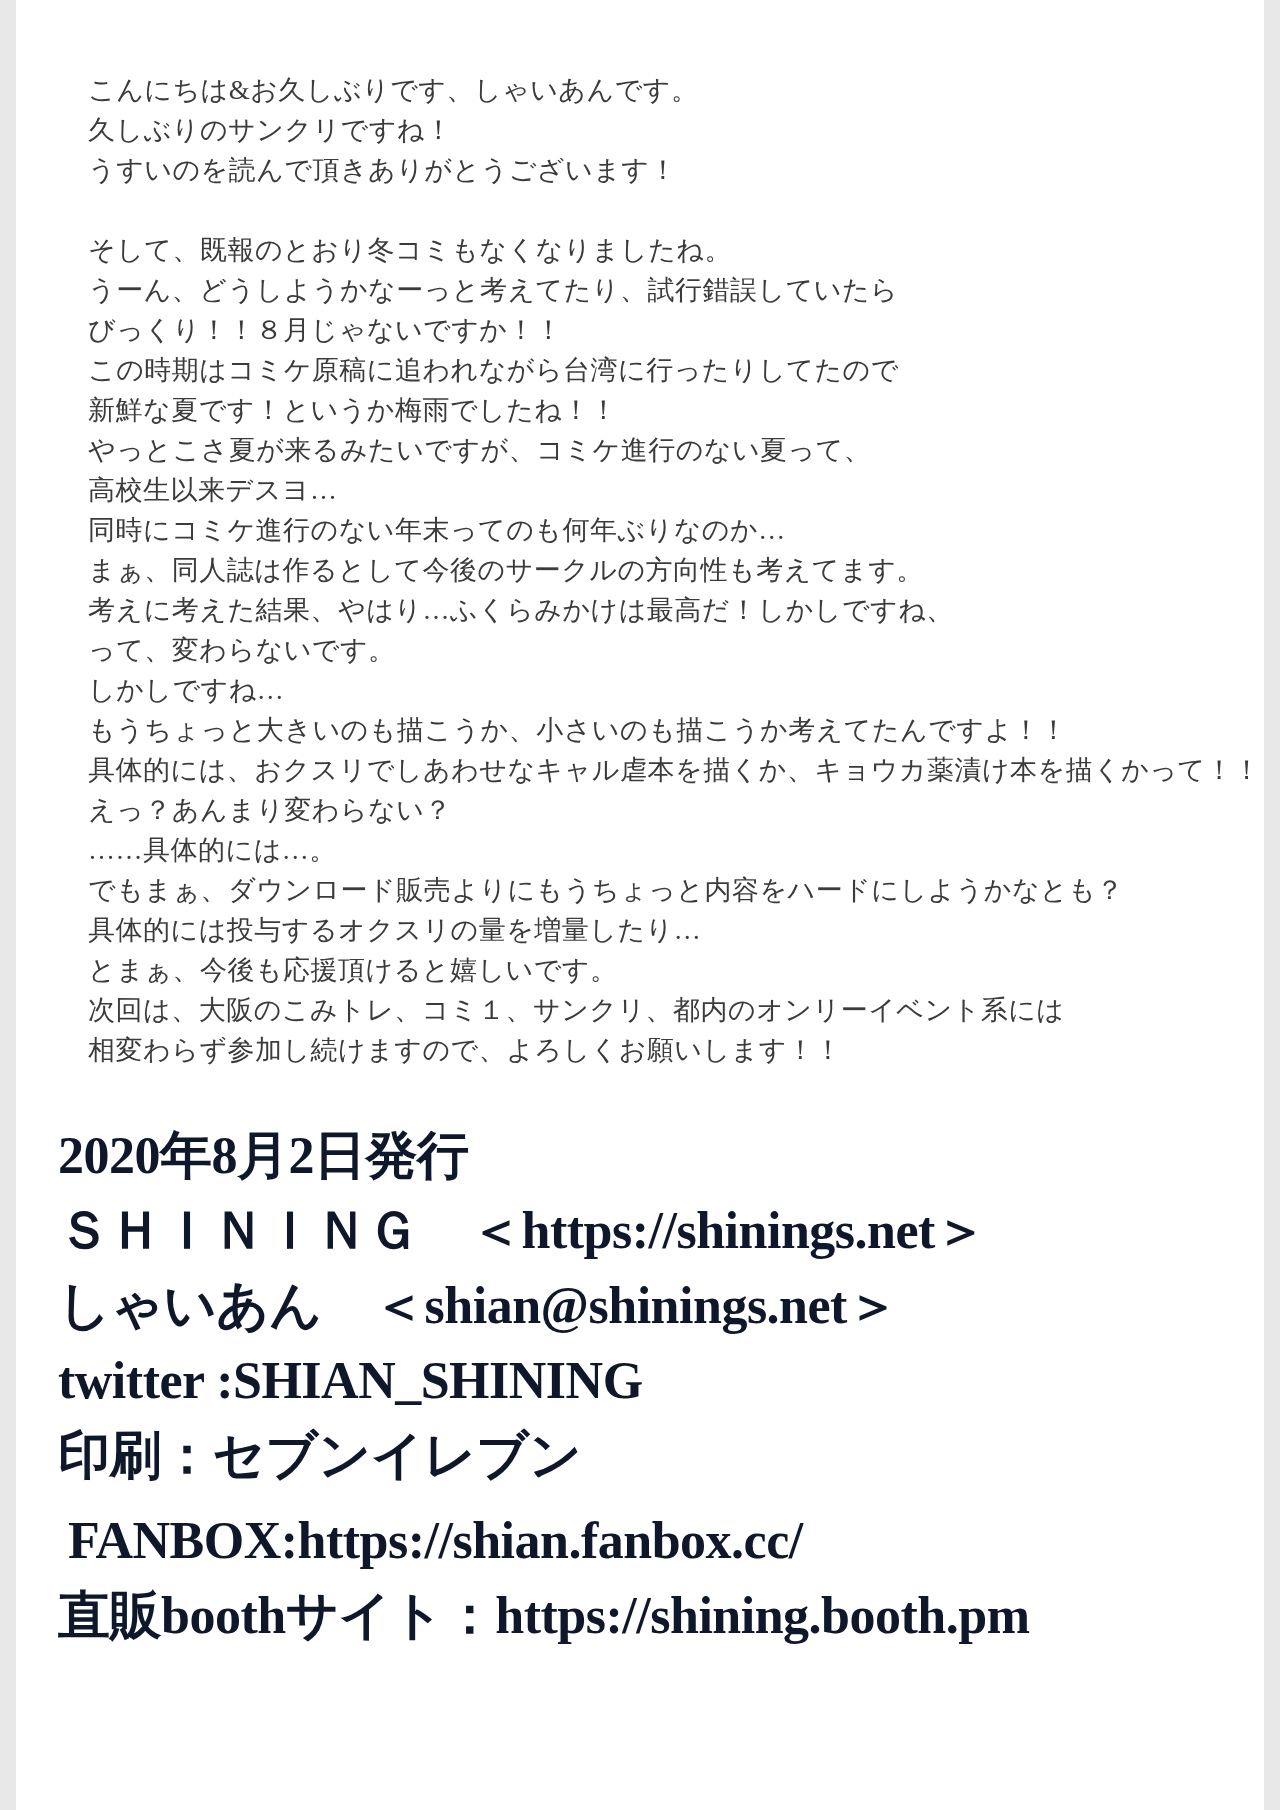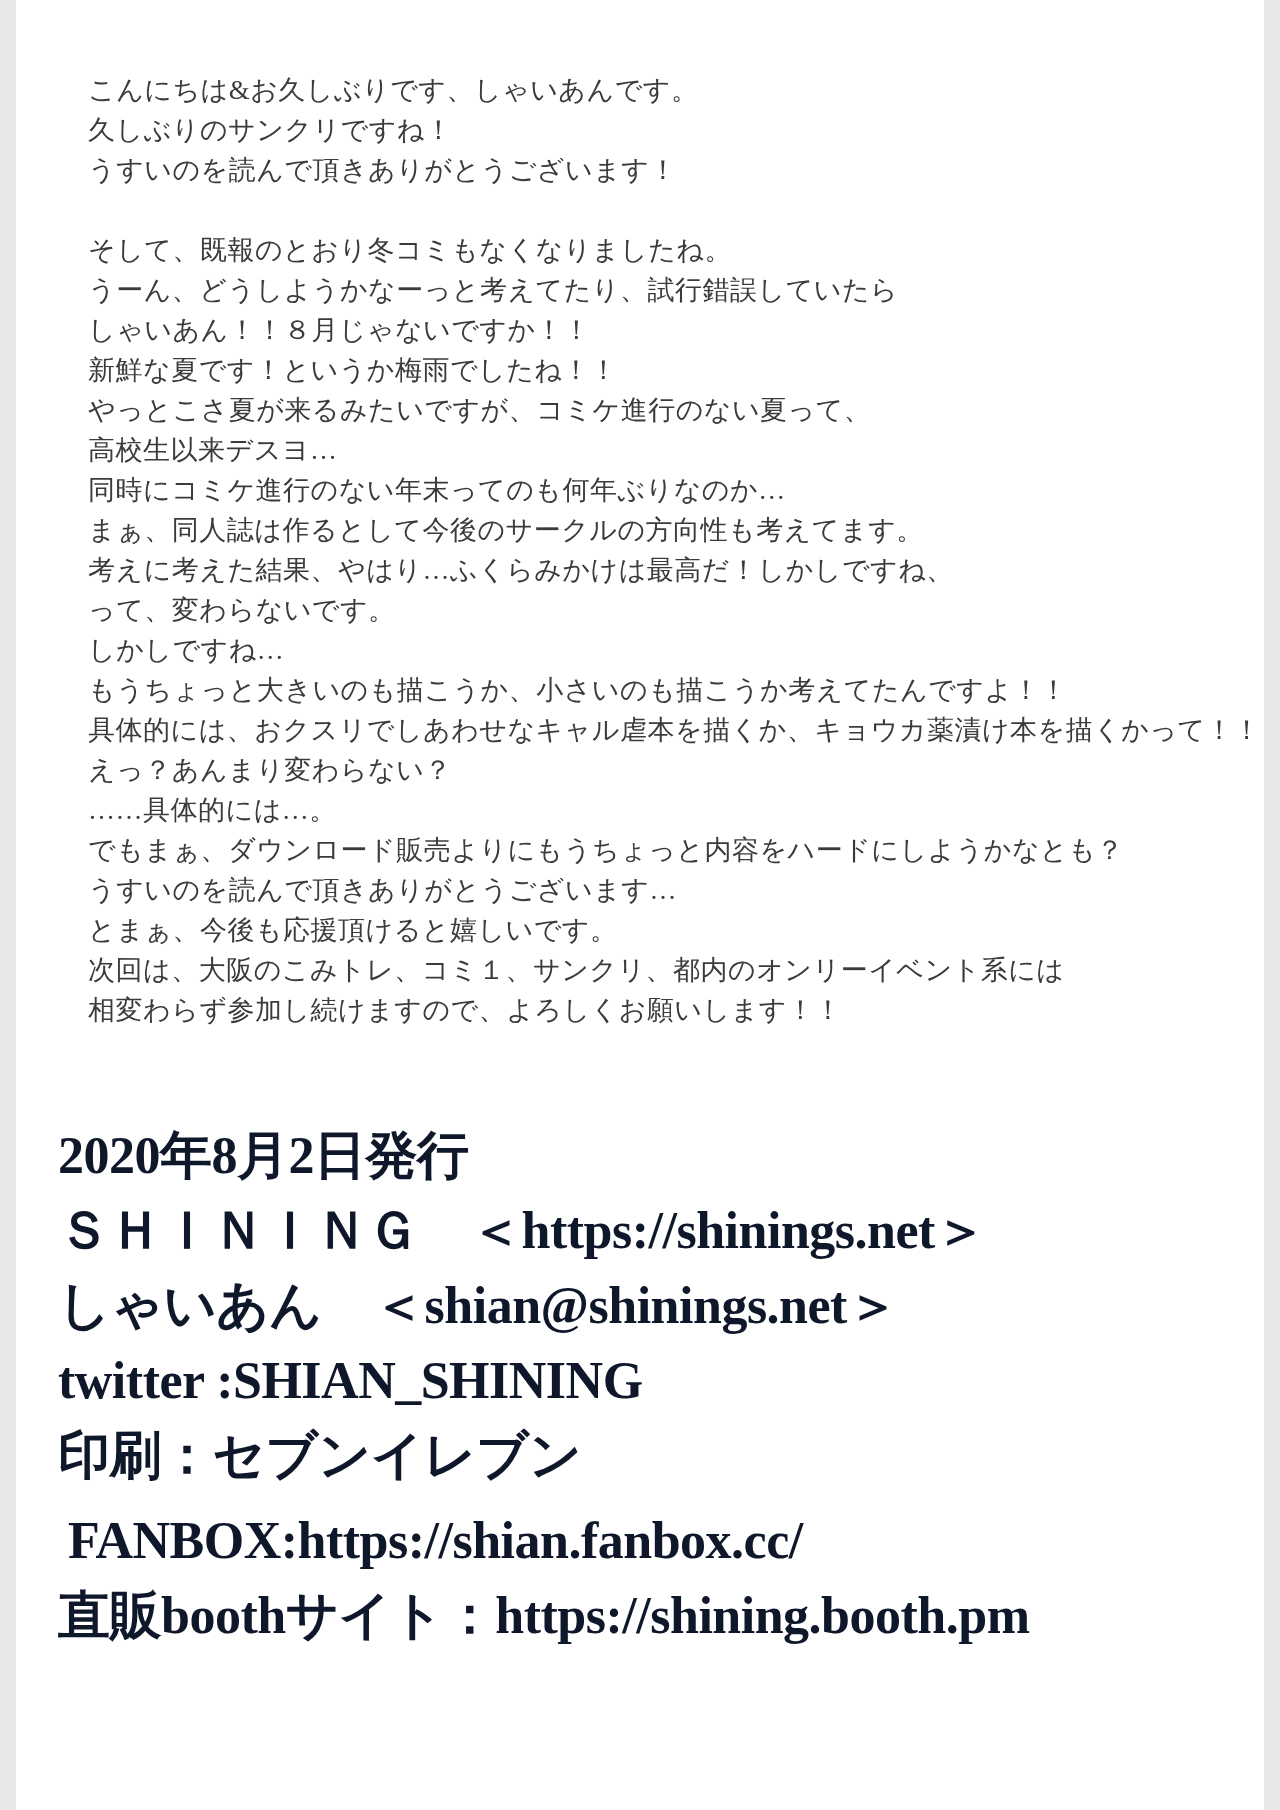--- a/index.html
+++ b/index.html
@@ -62,35 +62,36 @@
 
 <div class="page">
 
   <div class="afterword">
     <p>こんにちは&amp;お久しぶりです、しゃいあんです。</p>
     <p>久しぶりのサンクリですね！</p>
     <p>うすいのを読んで頂きありがとうございます！</p>
     <p></p>
     <p>そして、既報のとおり冬コミもなくなりましたね。</p>
     <p>うーん、どうしようかなーっと考えてたり、試行錯誤していたら</p>
-    <p>しゃいあん！！８月じゃないですか！！</p>
+    <p>びっくり！！８月じゃないですか！！</p>
+    <p>この時期はコミケ原稿に追われながら台湾に行ったりしてたので</p>
     <p>新鮮な夏です！というか梅雨でしたね！！</p>
     <p>やっとこさ夏が来るみたいですが、コミケ進行のない夏って、</p>
     <p>高校生以来デスヨ…</p>
     <p>同時にコミケ進行のない年末ってのも何年ぶりなのか…</p>
     <p>まぁ、同人誌は作るとして今後のサークルの方向性も考えてます。</p>
     <p>考えに考えた結果、やはり…ふくらみかけは最高だ！しかしですね、</p>
     <p>って、変わらないです。</p>
     <p>しかしですね…</p>
     <p>もうちょっと大きいのも描こうか、小さいのも描こうか考えてたんですよ！！</p>
     <p>具体的には、おクスリでしあわせなキャル虐本を描くか、キョウカ薬漬け本を描くかって！！</p>
     <p>えっ？あんまり変わらない？</p>
     <p>……具体的には…。</p>
     <p>でもまぁ、ダウンロード販売よりにもうちょっと内容をハードにしようかなとも？</p>
-    <p>うすいのを読んで頂きありがとうございます…</p>
+    <p>具体的には投与するオクスリの量を増量したり…</p>
     <p>とまぁ、今後も応援頂けると嬉しいです。</p>
     <p>次回は、大阪のこみトレ、コミ１、サンクリ、都内のオンリーイベント系には</p>
     <p>相変わらず参加し続けますので、よろしくお願いします！！</p>
   </div>
 
   <div class="colophon">
     <p>2020年8月2日発行</p>
     <p>ＳＨＩＮＩＮＧ　＜https://shinings.net＞</p>
     <p>しゃいあん　＜shian@shinings.net＞</p>
     <p>twitter :SHIAN_SHINING</p>

